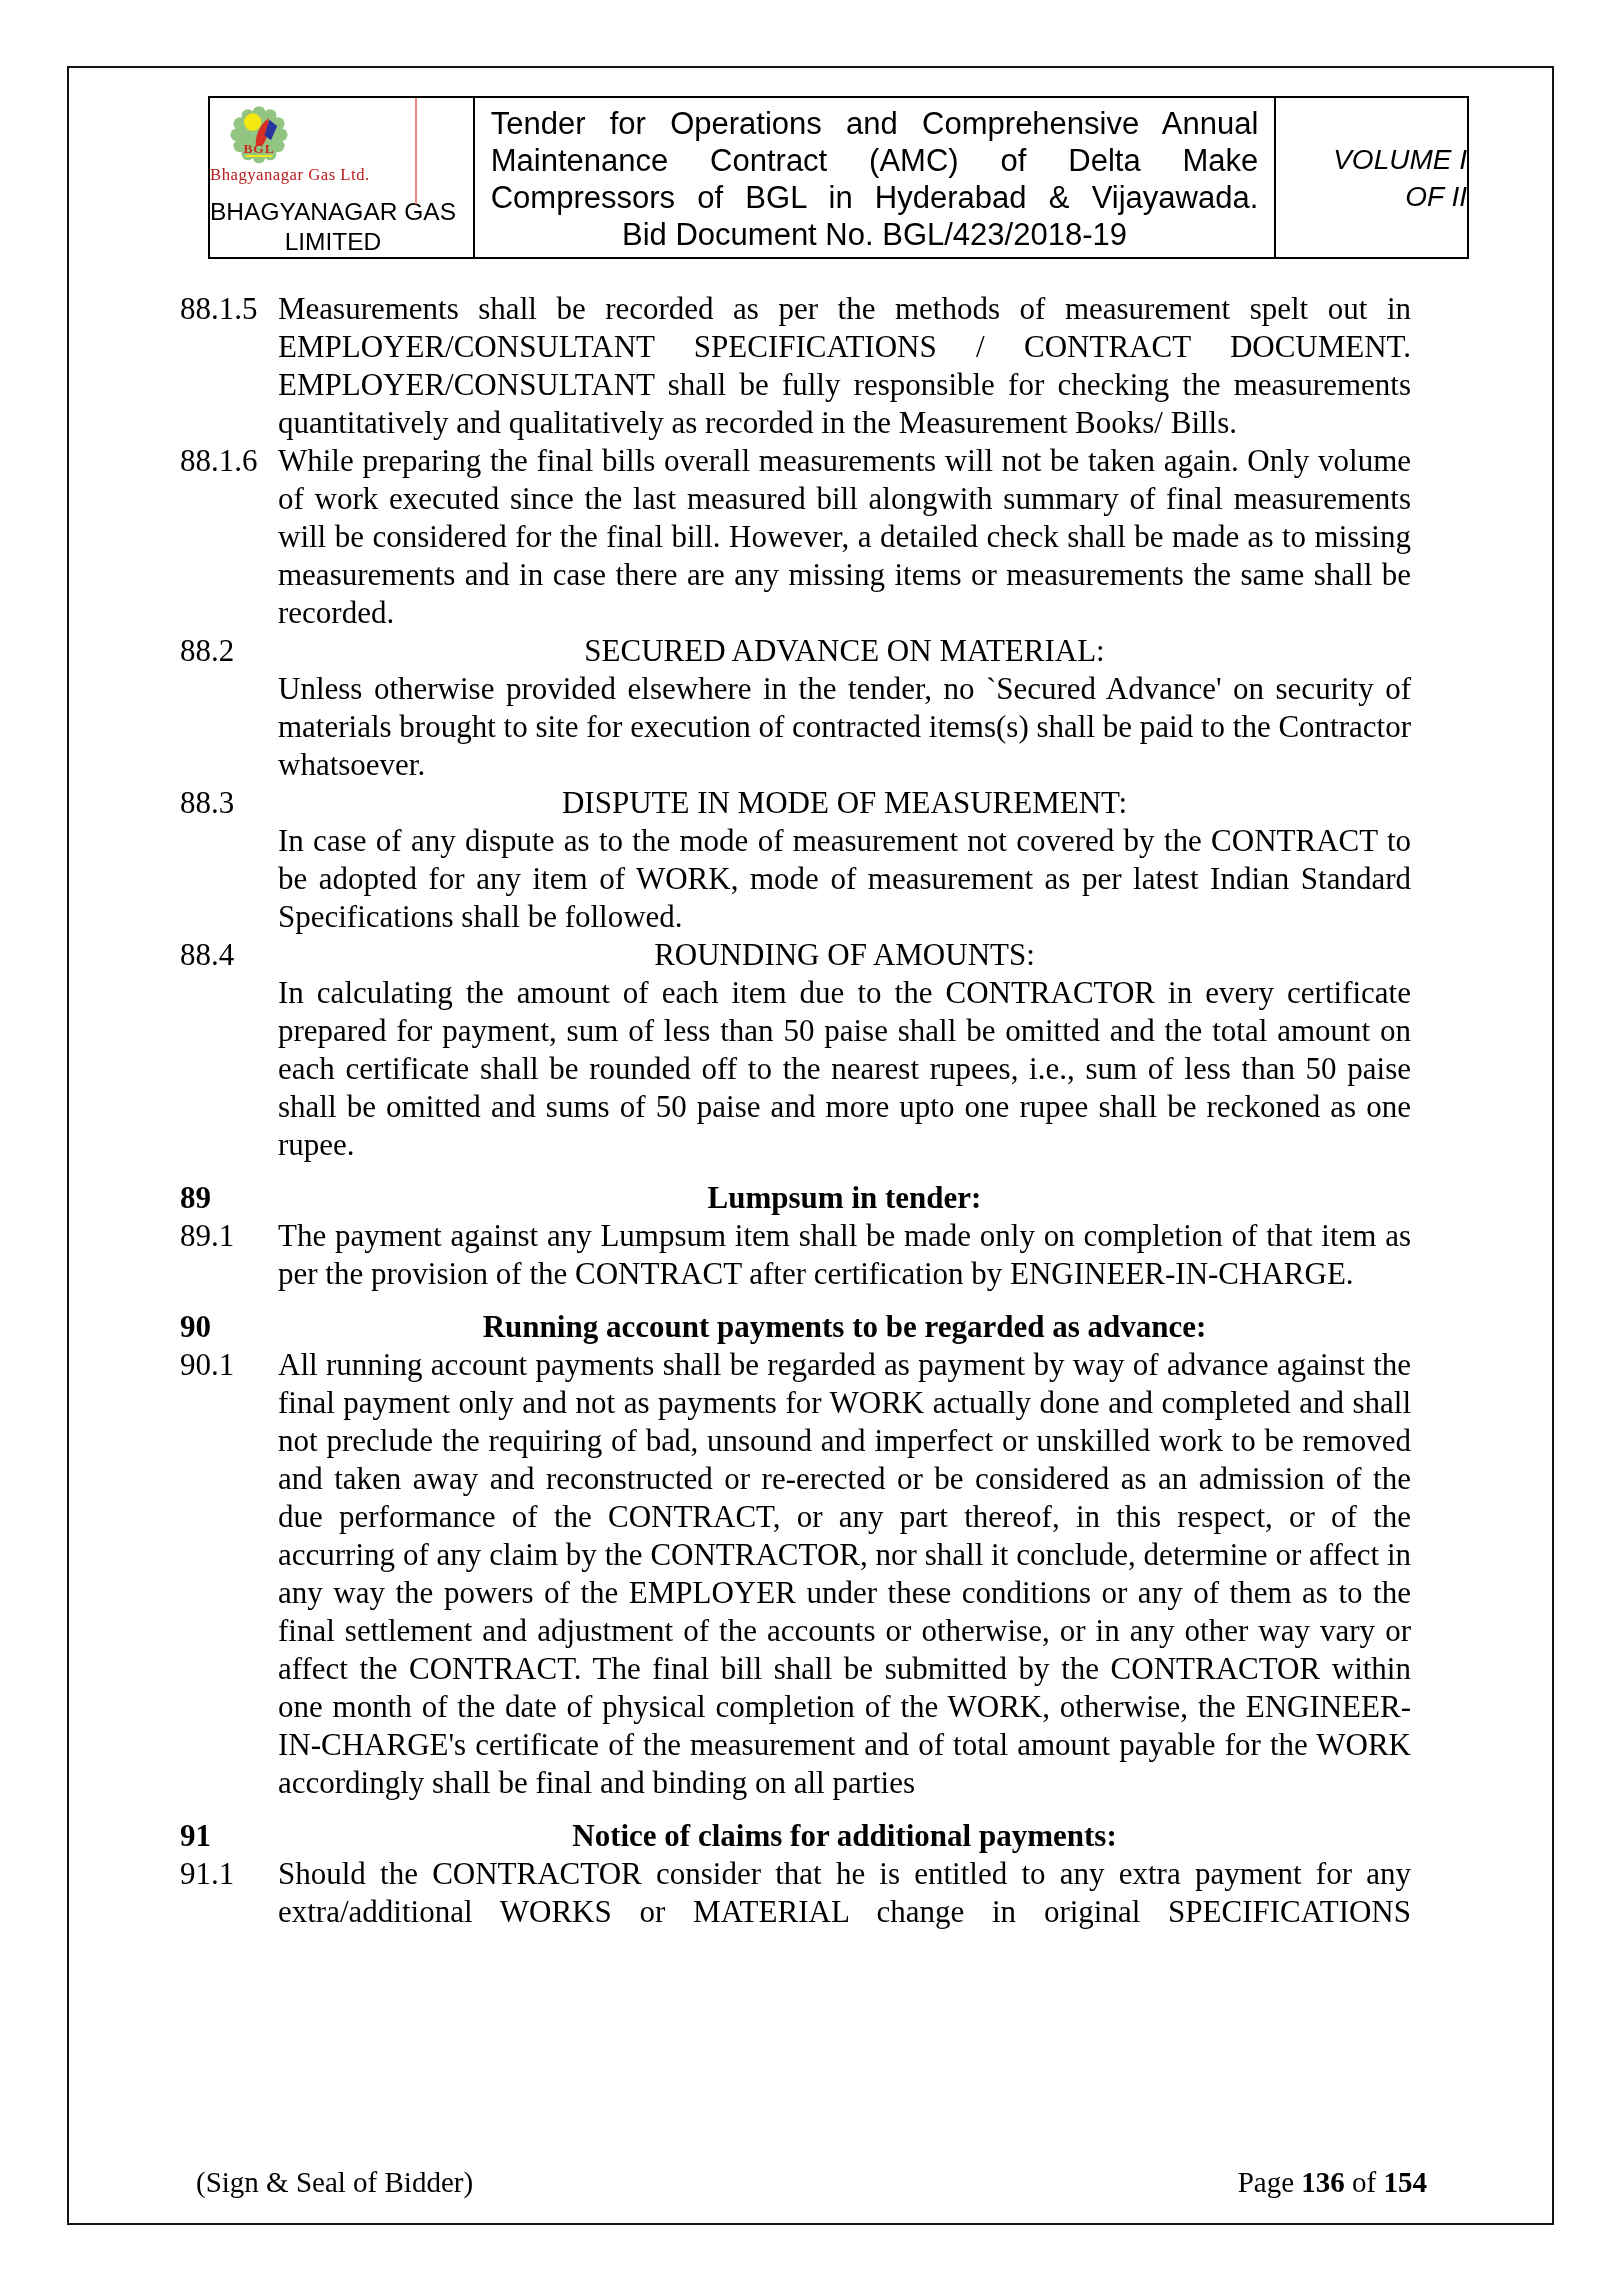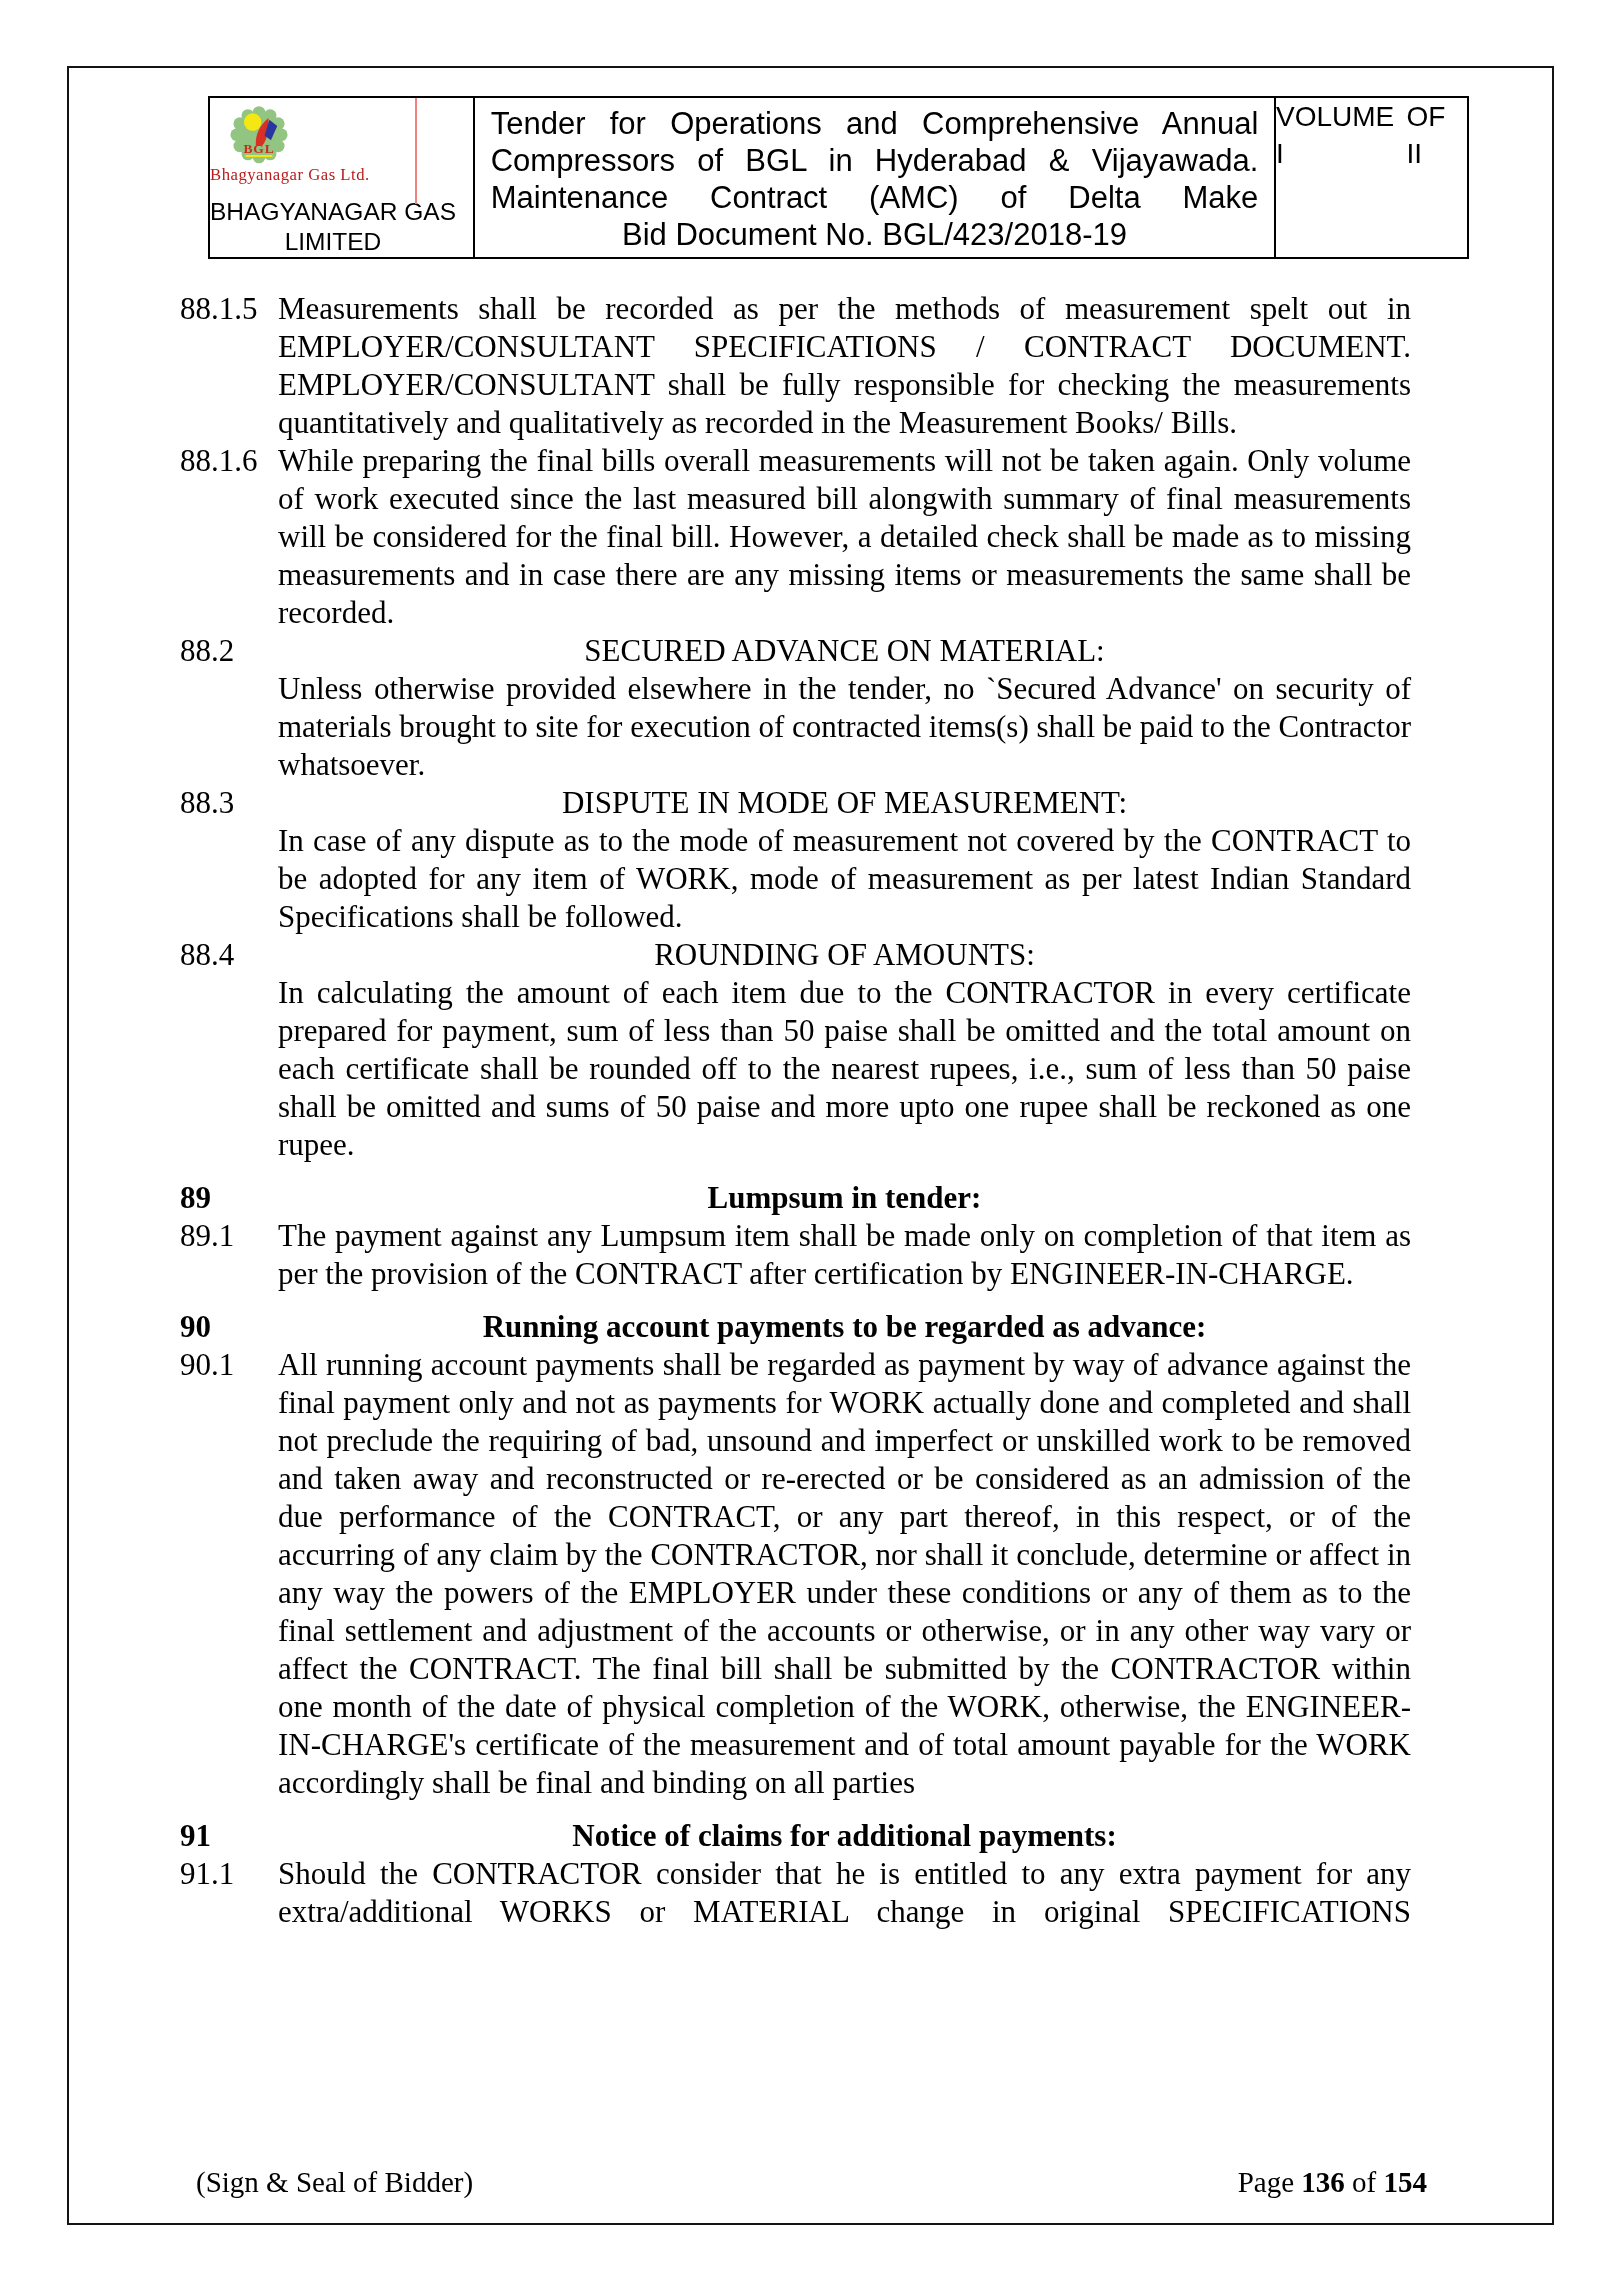--- a/index.html
+++ b/index.html
@@ -32,23 +32,23 @@
     text-align:center;margin-top:13px;white-space:nowrap;
   }
   .title-cell{
     flex:1;box-sizing:border-box;border-left:2px solid #000;border-right:2px solid #000;
     padding:6.9px 15.7px 0 15.7px;
     font-family:"Liberation Sans",sans-serif;font-size:31px;line-height:37px;
   }
   .title-line{text-align:justify;text-align-last:justify;}
   .title-line.center{text-align:right;text-align-last:center;}
   .volume-cell{
-    width:191px;flex:0 0 191px;display:flex;flex-direction:row;
-    align-items:flex-start;justify-content:center;
-    font-family:"Liberation Sans",sans-serif;font-size:28px;line-height:37px;
+    width:191px;flex:0 0 191px;display:flex;flex-direction:column;
+    align-items:flex-end;justify-content:center;
+    font-family:"Liberation Sans",sans-serif;font-size:28px;line-height:37px;font-style:italic;
   }
   
   .body-content{
     position:absolute;left:180px;top:290px;width:1231px;
     font-size:31px;line-height:38px;
   }
   .sec{display:flex;}
   .sec.gap{margin-top:15px;}
   .sec-num{flex:0 0 98px;}
   .sec-content{flex:1;}
@@ -97,22 +97,22 @@
     </svg>
     <div class="logo-caption">Bhagyanagar Gas Ltd.</div>
     <div class="company-name">
       <div>BHAGYANAGAR GAS</div>
       <div>LIMITED</div>
     </div>
   </div>
 
   <div class="title-cell">
     <div class="title-line">Tender for Operations and Comprehensive Annual</div>
+    <div class="title-line">Maintenance Contract (AMC) of Delta Make</div>
     <div class="title-line">Compressors of BGL in Hyderabad &amp; Vijayawada.</div>
-    <div class="title-line">Maintenance Contract (AMC) of Delta Make</div>
     <div class="title-line center">Bid Document No. BGL/423/2018-19</div>
   </div>
 
   <div class="volume-cell">
     <div>VOLUME I</div>
     <div>OF II</div>
   </div>
 </div>
 
 <div class="body-content">

